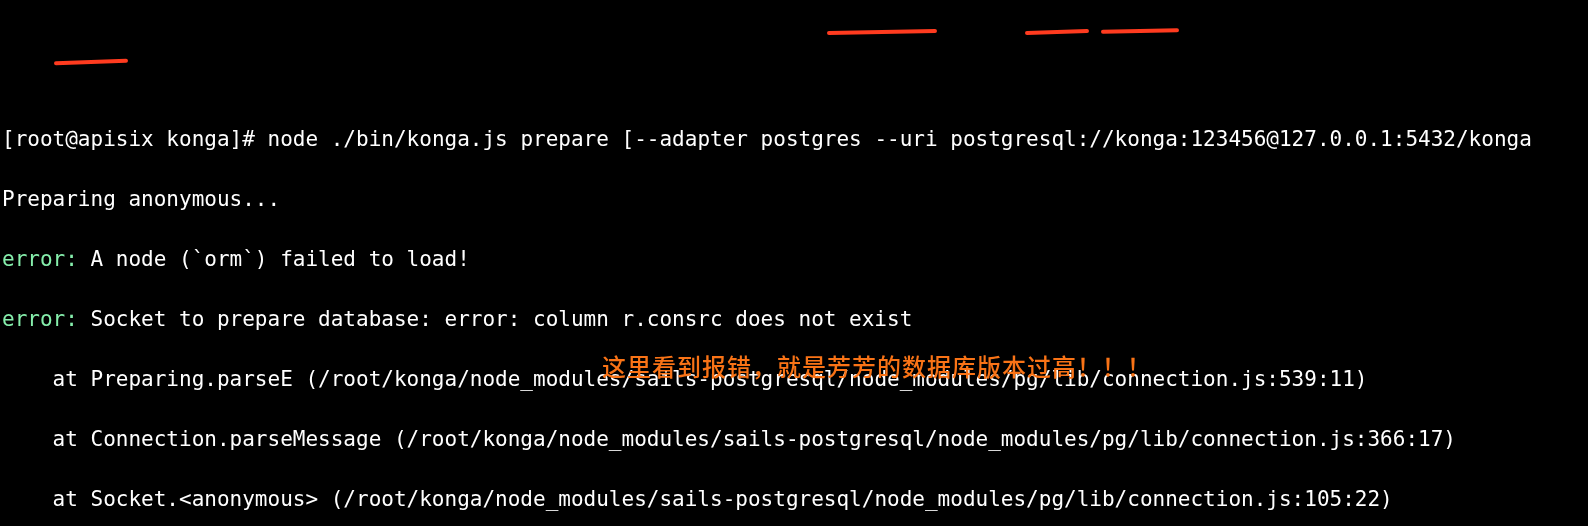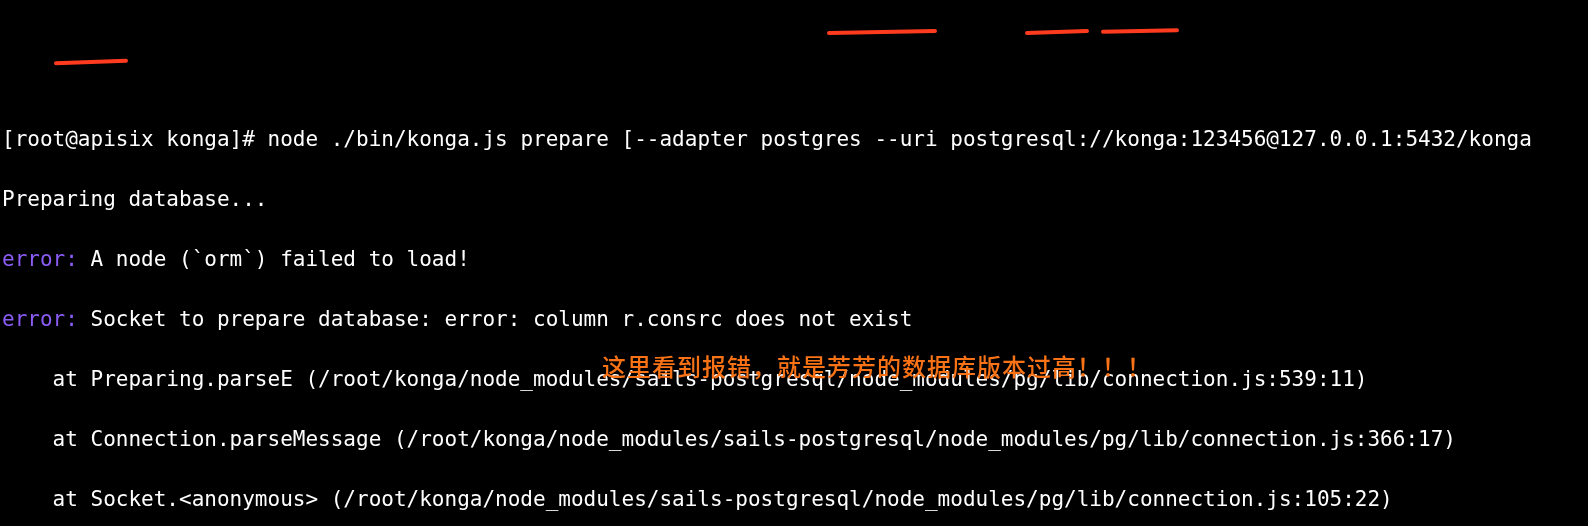--- a/index.html
+++ b/index.html
@@ -11,39 +11,39 @@
     line-height:30px;
     color:#fff;
     white-space:pre-wrap;
     word-break:break-all;
     position:relative;
     overflow:hidden;
     padding:4px 2px 0 2px;
     box-sizing:border-box;
   }
   .line{display:block}
-  .err{color:#8b5cf6}
+  .err{color:#86efac}
   .underline{position:absolute;height:4px;background:#ff3b1f;border-radius:3px}
   .annot{
     position:absolute;
     color:#f97316;
     font-family:"PingFang SC","Microsoft YaHei","Noto Sans CJK SC",sans-serif;
     font-size:24px;
     line-height:1;
     font-weight:500;
     letter-spacing:1px;
   }
 </style>
 </head>
 <body>
 
 
 
 <span class="line"><span>[root@apisix konga]# </span><span>node ./bin/konga.js prepare [--adapter postgres --uri postgresql://konga:123456@127.0.0.1:5432/konga</span></span>
-<span class="line">Preparing database...</span>
+<span class="line">Preparing anonymous...</span>
 <span class="line"><span class="err">error:</span><span> A node (`orm`) failed to load!</span></span>
 <span class="line"><span class="err">error:</span><span> Socket to prepare database: error: column r.consrc does not exist</span></span>
 <span class="line">    at Preparing.parseE (/root/konga/node_modules/sails-postgresql/node_modules/pg/lib/connection.js:539:11)</span>
 <span class="line">    at Connection.parseMessage (/root/konga/node_modules/sails-postgresql/node_modules/pg/lib/connection.js:366:17)</span>
 <span class="line">    at Socket.&lt;anonymous&gt; (/root/konga/node_modules/sails-postgresql/node_modules/pg/lib/connection.js:105:22)</span>
 
 
 
 
 

